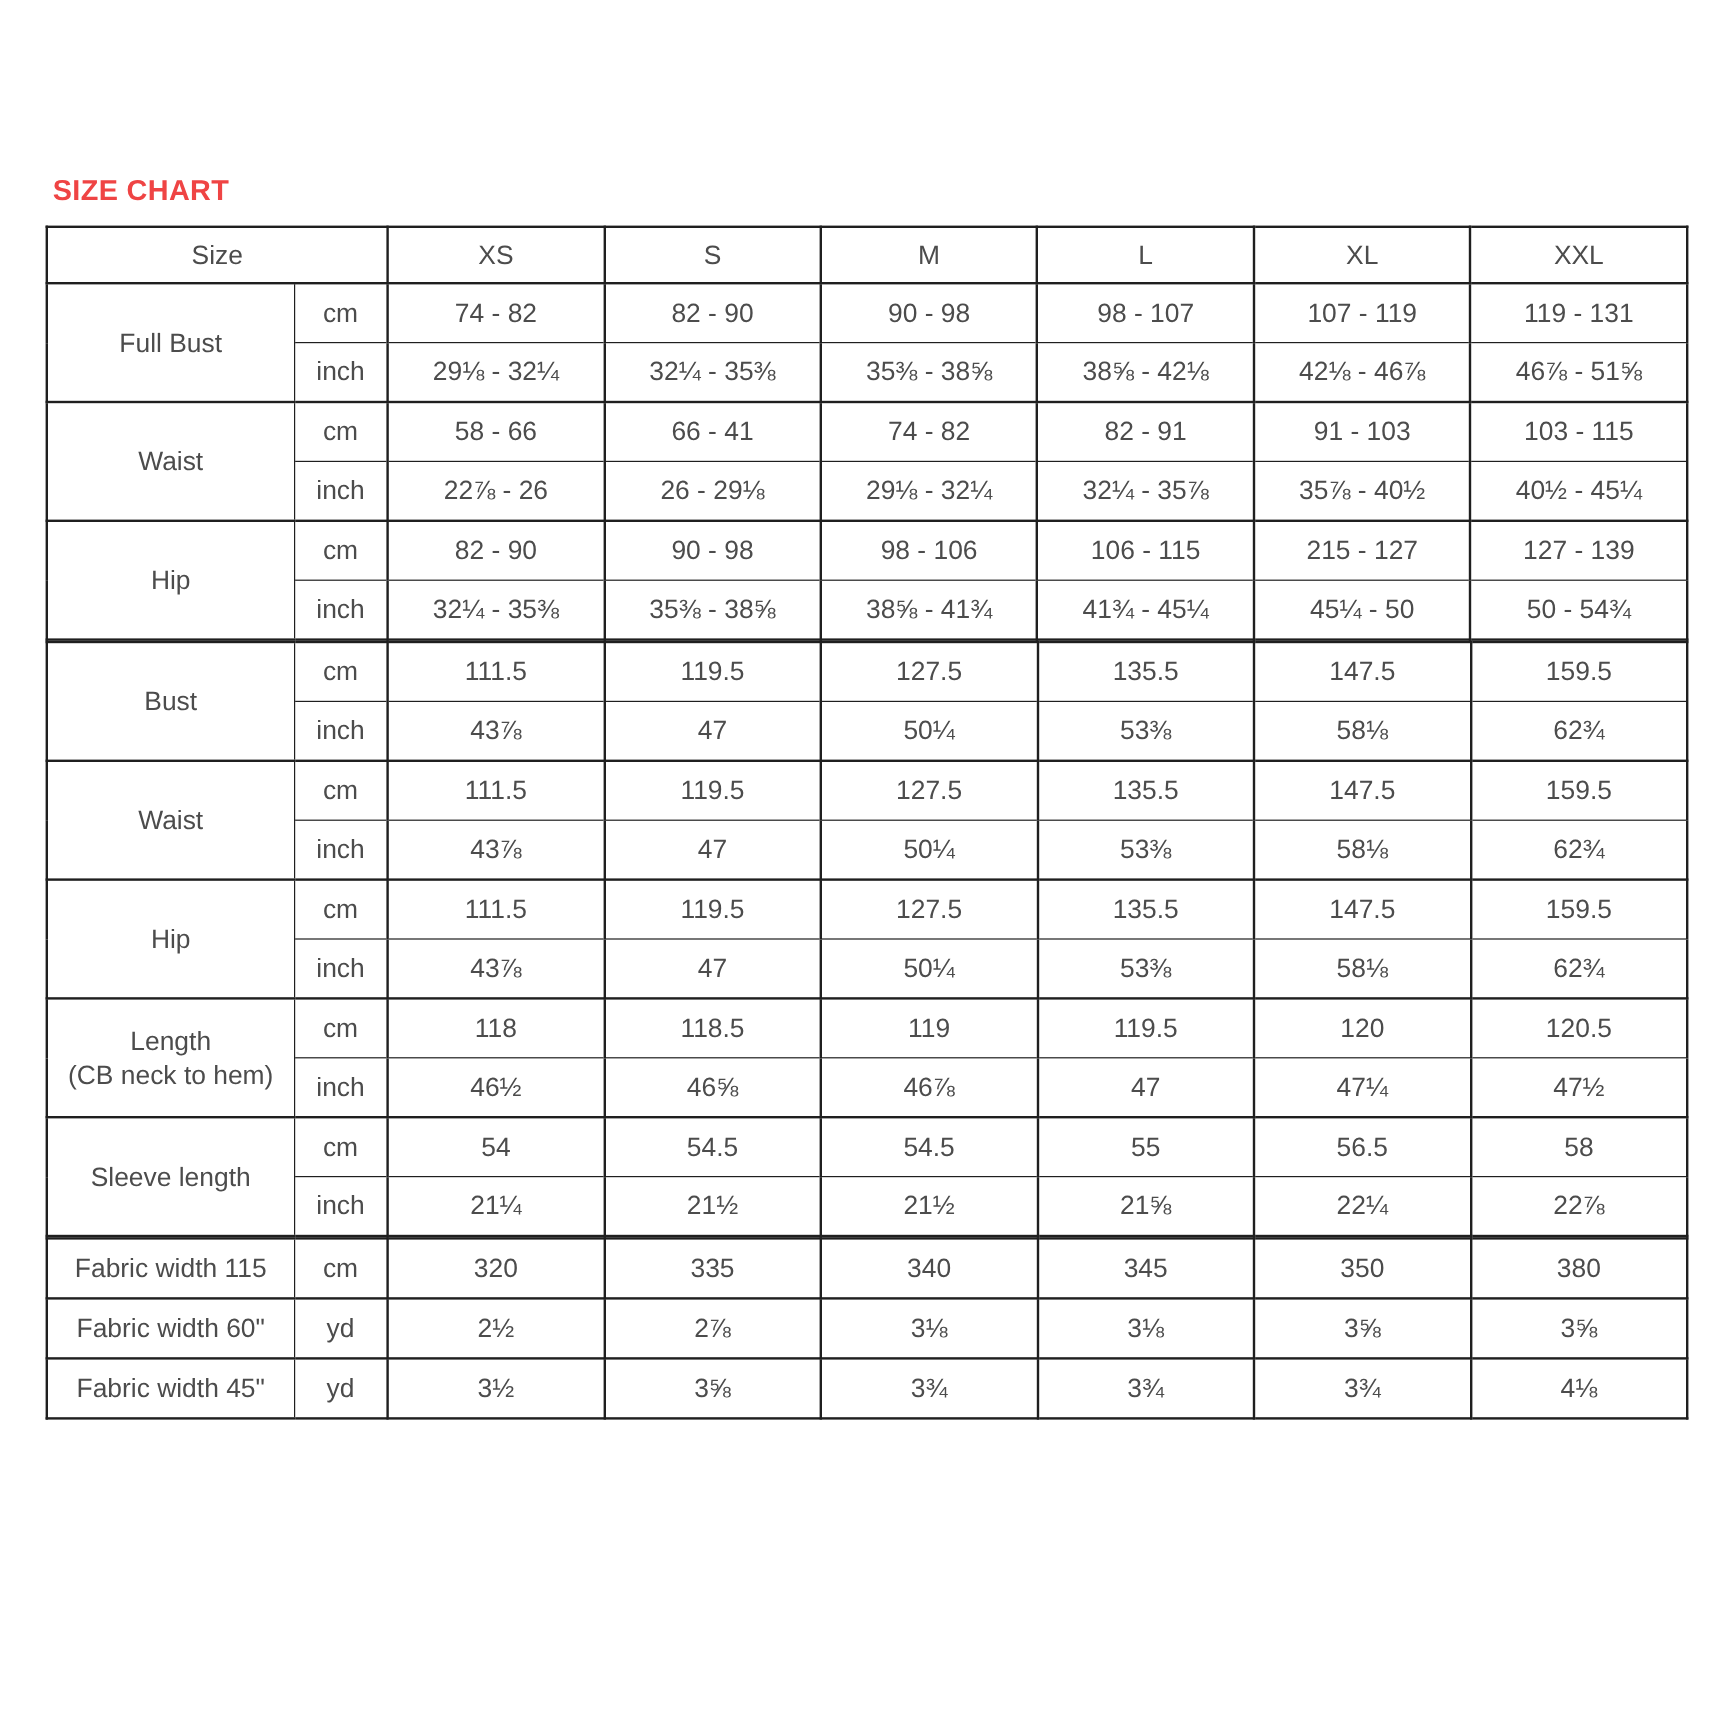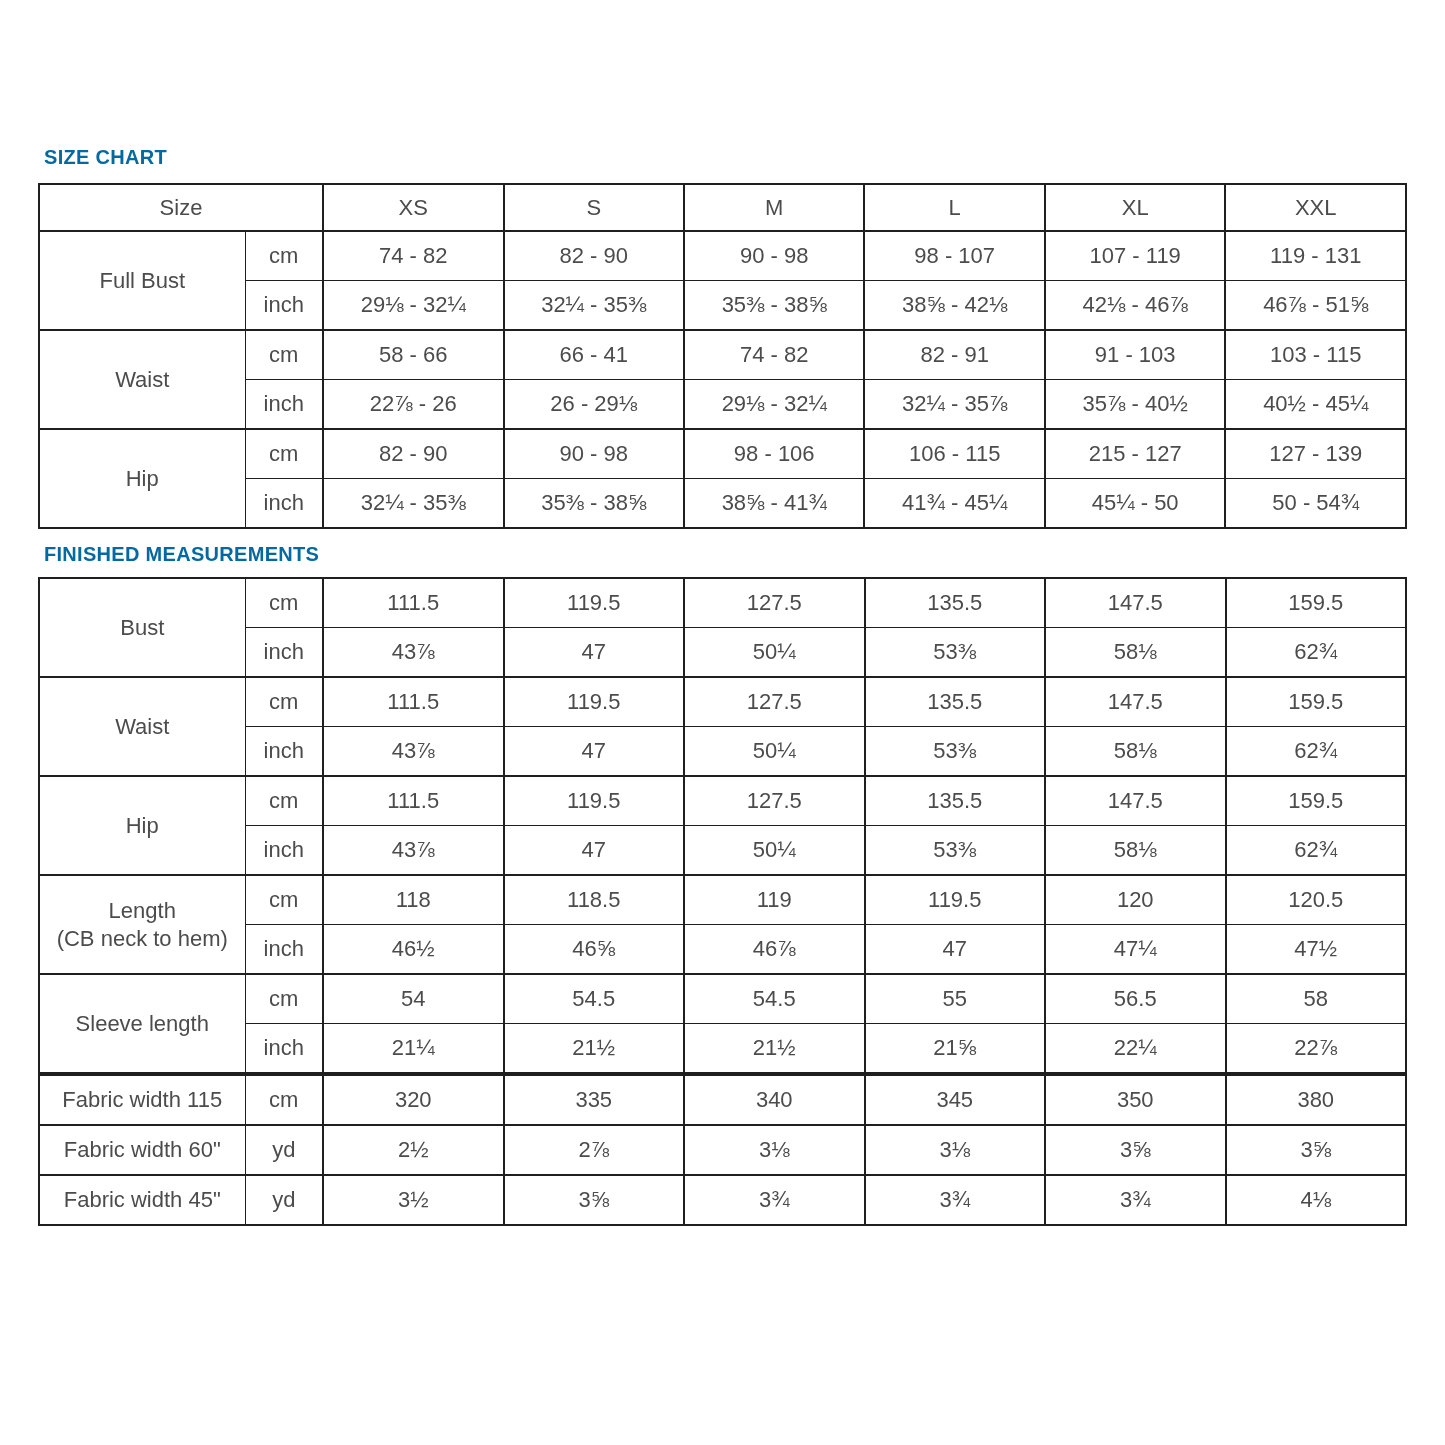--- a/index.html
+++ b/index.html
@@ -1,18 +1,18 @@
 <!DOCTYPE html>
 <html><head>
 <meta charset="utf-8">
 <style>
   html,body{margin:0;padding:0;background:#ffffff;}
   body{width:1445px;height:1445px;font-family:"Liberation Sans","DejaVu Sans",sans-serif;}
   .wrap{padding:146px 38px 0 38px;}
-  .section-title{font-size:20px;font-weight:700;color:#0369a1;letter-spacing:.3px;margin:0 0 14px 6px;}
+  .section-title{font-size:24px;font-weight:700;color:#ef4444;letter-spacing:.3px;margin:0 0 14px 6px;}
   .section-title.mid{margin:14px 0 11px 6px;}
   table.t{border-collapse:collapse;table-layout:fixed;width:1369px;border:2px solid #1f1f1f;}
   .t td{border:2px solid #1f1f1f;text-align:center;vertical-align:middle;height:48px;
         font-size:22px;color:#4c4c4c;padding:0;overflow:hidden;}
   .t tr.hdr td{height:45px;}
   .t td.lbl{border-right-width:1px;}
   .t td.unit{border-left-width:1px;margin-left:48px;}
   .t tr.sub td{border-top-width:1px;text-align:center;}
   .t tr.grp td:not(.lbl){border-bottom-width:1px;}
   .t td.szh{border-right-width:2px;}
@@ -98,21 +98,20 @@
       <td class="val">32¼ - 35⅜</td>
       <td class="val">35⅜ - 38⅝</td>
       <td class="val">38⅝ - 41¾</td>
       <td class="val">41¾ - 45¼</td>
       <td class="val">45¼ - 50</td>
       <td class="val">50 - 54¾</td>
     </tr>
   </tbody>
     </table>
 
-  <h2 class="section-title mid">FINISHED MEASUREMENTS</h2>
   <table class="t">
     <colgroup>
         <col style="width:206px">
         <col style="width:78px">
         <col>
         <col>
         <col>
         <col>
         <col>
         <col>

